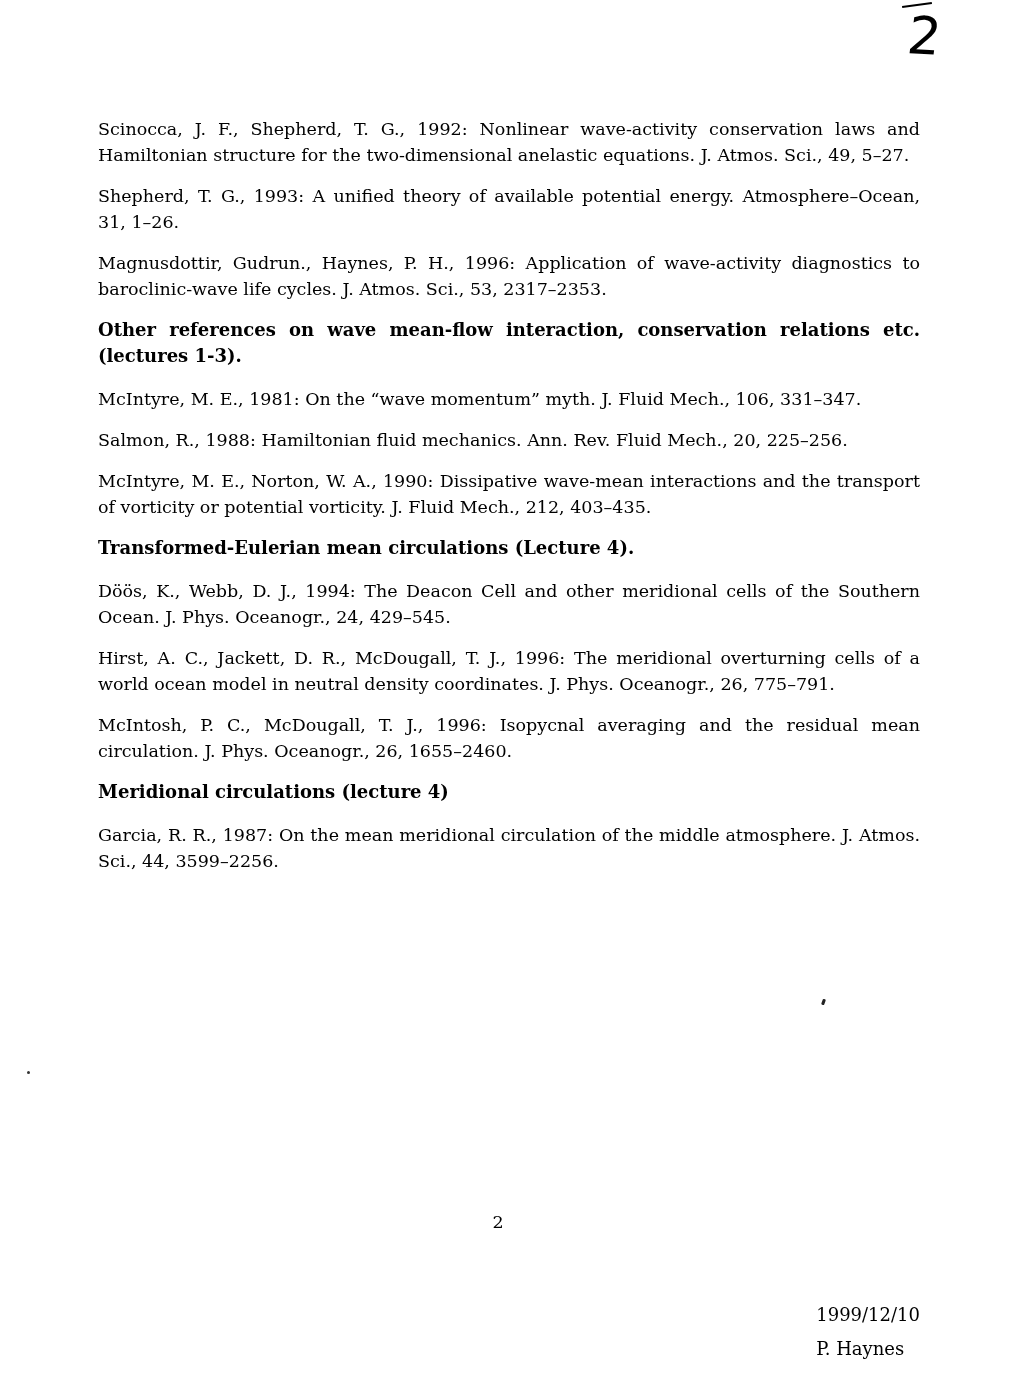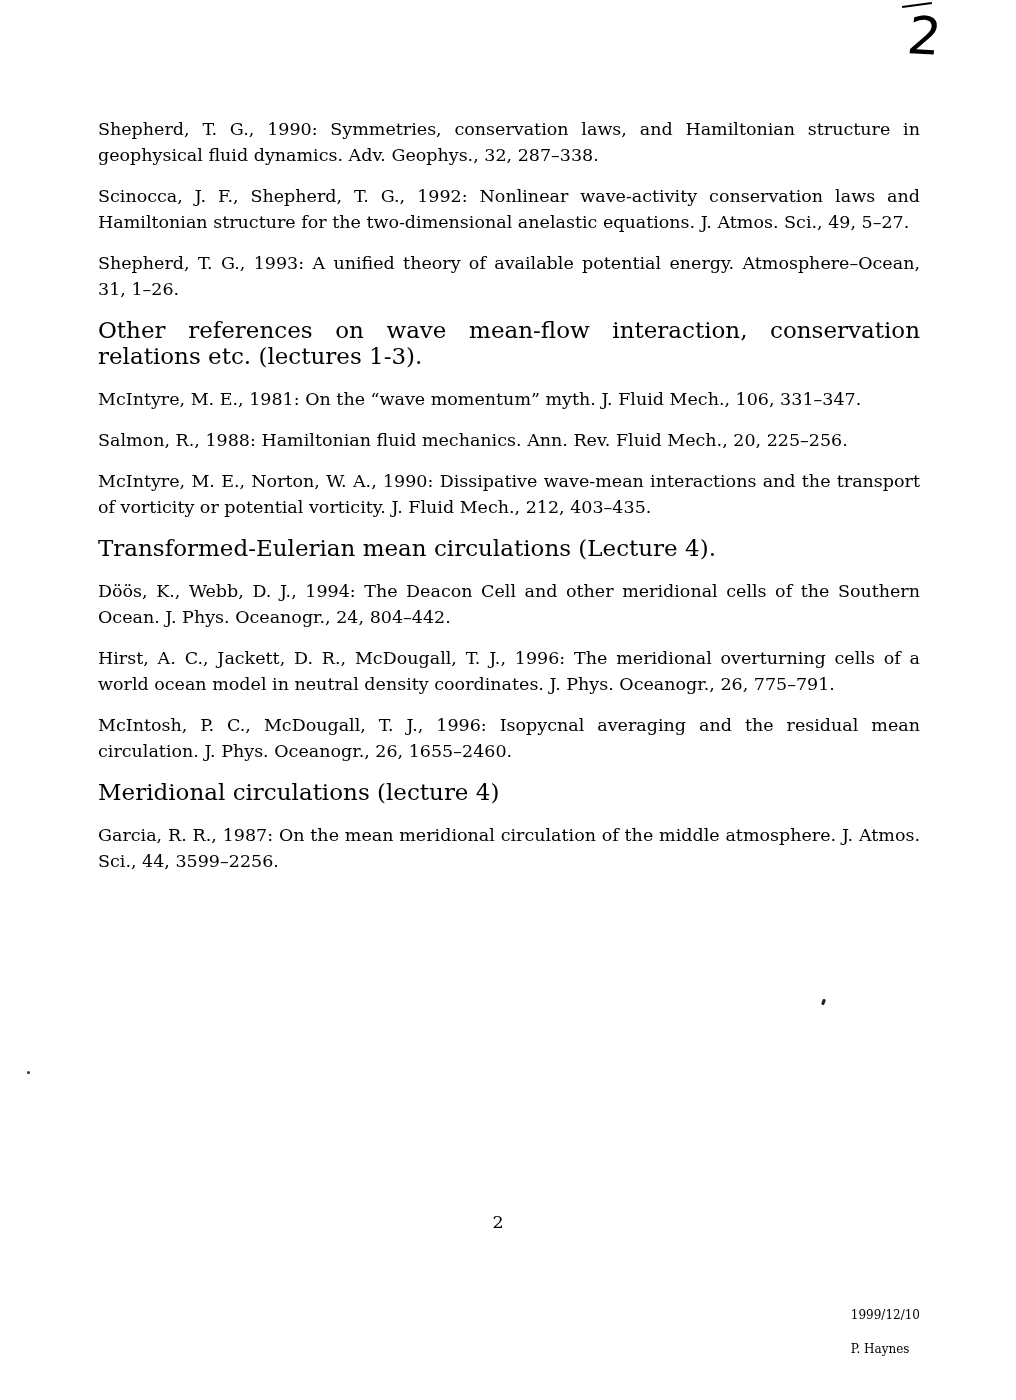--- a/index.html
+++ b/index.html
@@ -18,37 +18,37 @@
     width:822px;
     font-size:17.5px;
     line-height:26px;
   }
   .content p.ref {
     margin:0 0 15px 0;
     text-align:justify;
   }
   .content h2.hd {
     margin:4px 0 17px 0;
-    font-size:23px;
+    font-size:18px;
     line-height:26px;
-    font-weight:normal;
+    font-weight:bold;
     text-align:justify;
   }
   .pagenum {
     position:absolute;
     left:98px; top:1212px;
     width:800px;
     text-align:center;
     font-size:17.5px;
   }
   .footer {
     position:absolute;
     right:96px; top:1298px;
     text-align:left;
-    font-size:12px;
+    font-size:18px;
     line-height:34px;
   }
   .hand2 {
     position:absolute;
     left:908px; top:10px;
     font-family:"DejaVu Sans","Liberation Sans",sans-serif;
     font-size:52px;
     font-weight:400;
     line-height:52px;
     transform:rotate(3deg) skewX(-4deg);
@@ -80,29 +80,29 @@
 <body>
 
 <div class="page">
 
   <div class="pen-stroke"></div>
   <div class="hand2">2</div>
   <div class="speck-left"></div>
   <div class="speck-right"></div>
 
   <div class="content">
-    <p class="ref">Shepherd, T. G., 1990: Symmetries, conservation laws, and Hamiltonian structure in geophysical fluid dynamics. Adv. Geophys., 32, 287–338.</p>
     <p class="ref">Scinocca, J. F., Shepherd, T. G., 1992: Nonlinear wave-activity conservation laws and Hamiltonian structure for the two-dimensional anelastic equations. J. Atmos. Sci., 49, 5–27.</p>
     <p class="ref">Shepherd, T. G., 1993: A unified theory of available potential energy. Atmosphere–Ocean, 31, 1–26.</p>
+    <p class="ref">Magnusdottir, Gudrun., Haynes, P. H., 1996: Application of wave-activity diagnostics to baroclinic-wave life cycles. J. Atmos. Sci., 53, 2317–2353.</p>
     <h2 class="hd">Other references on wave mean-flow interaction, conservation relations etc. (lectures 1-3).</h2>
     <p class="ref">McIntyre, M. E., 1981: On the “wave momentum” myth. J. Fluid Mech., 106, 331–347.</p>
     <p class="ref">Salmon, R., 1988: Hamiltonian fluid mechanics. Ann. Rev. Fluid Mech., 20, 225–256.</p>
     <p class="ref">McIntyre, M. E., Norton, W. A., 1990: Dissipative wave-mean interactions and the transport of vorticity or potential vorticity. J. Fluid Mech., 212, 403–435.</p>
     <h2 class="hd">Transformed-Eulerian mean circulations (Lecture 4).</h2>
-    <p class="ref">Döös, K., Webb, D. J., 1994: The Deacon Cell and other meridional cells of the Southern Ocean. J. Phys. Oceanogr., 24, 804–442.</p>
+    <p class="ref">Döös, K., Webb, D. J., 1994: The Deacon Cell and other meridional cells of the Southern Ocean. J. Phys. Oceanogr., 24, 429–545.</p>
     <p class="ref">Hirst, A. C., Jackett, D. R., McDougall, T. J., 1996: The meridional overturning cells of a world ocean model in neutral density coordinates. J. Phys. Oceanogr., 26, 775–791.</p>
     <p class="ref">McIntosh, P. C., McDougall, T. J., 1996: Isopycnal averaging and the residual mean circulation. J. Phys. Oceanogr., 26, 1655–2460.</p>
     <h2 class="hd">Meridional circulations (lecture 4)</h2>
     <p class="ref">Garcia, R. R., 1987: On the mean meridional circulation of the middle atmosphere. J. Atmos. Sci., 44, 3599–2256.</p>
   </div>
 
   <div class="pagenum">2</div>
 
   <div class="footer">
     <div>1999/12/10</div>

